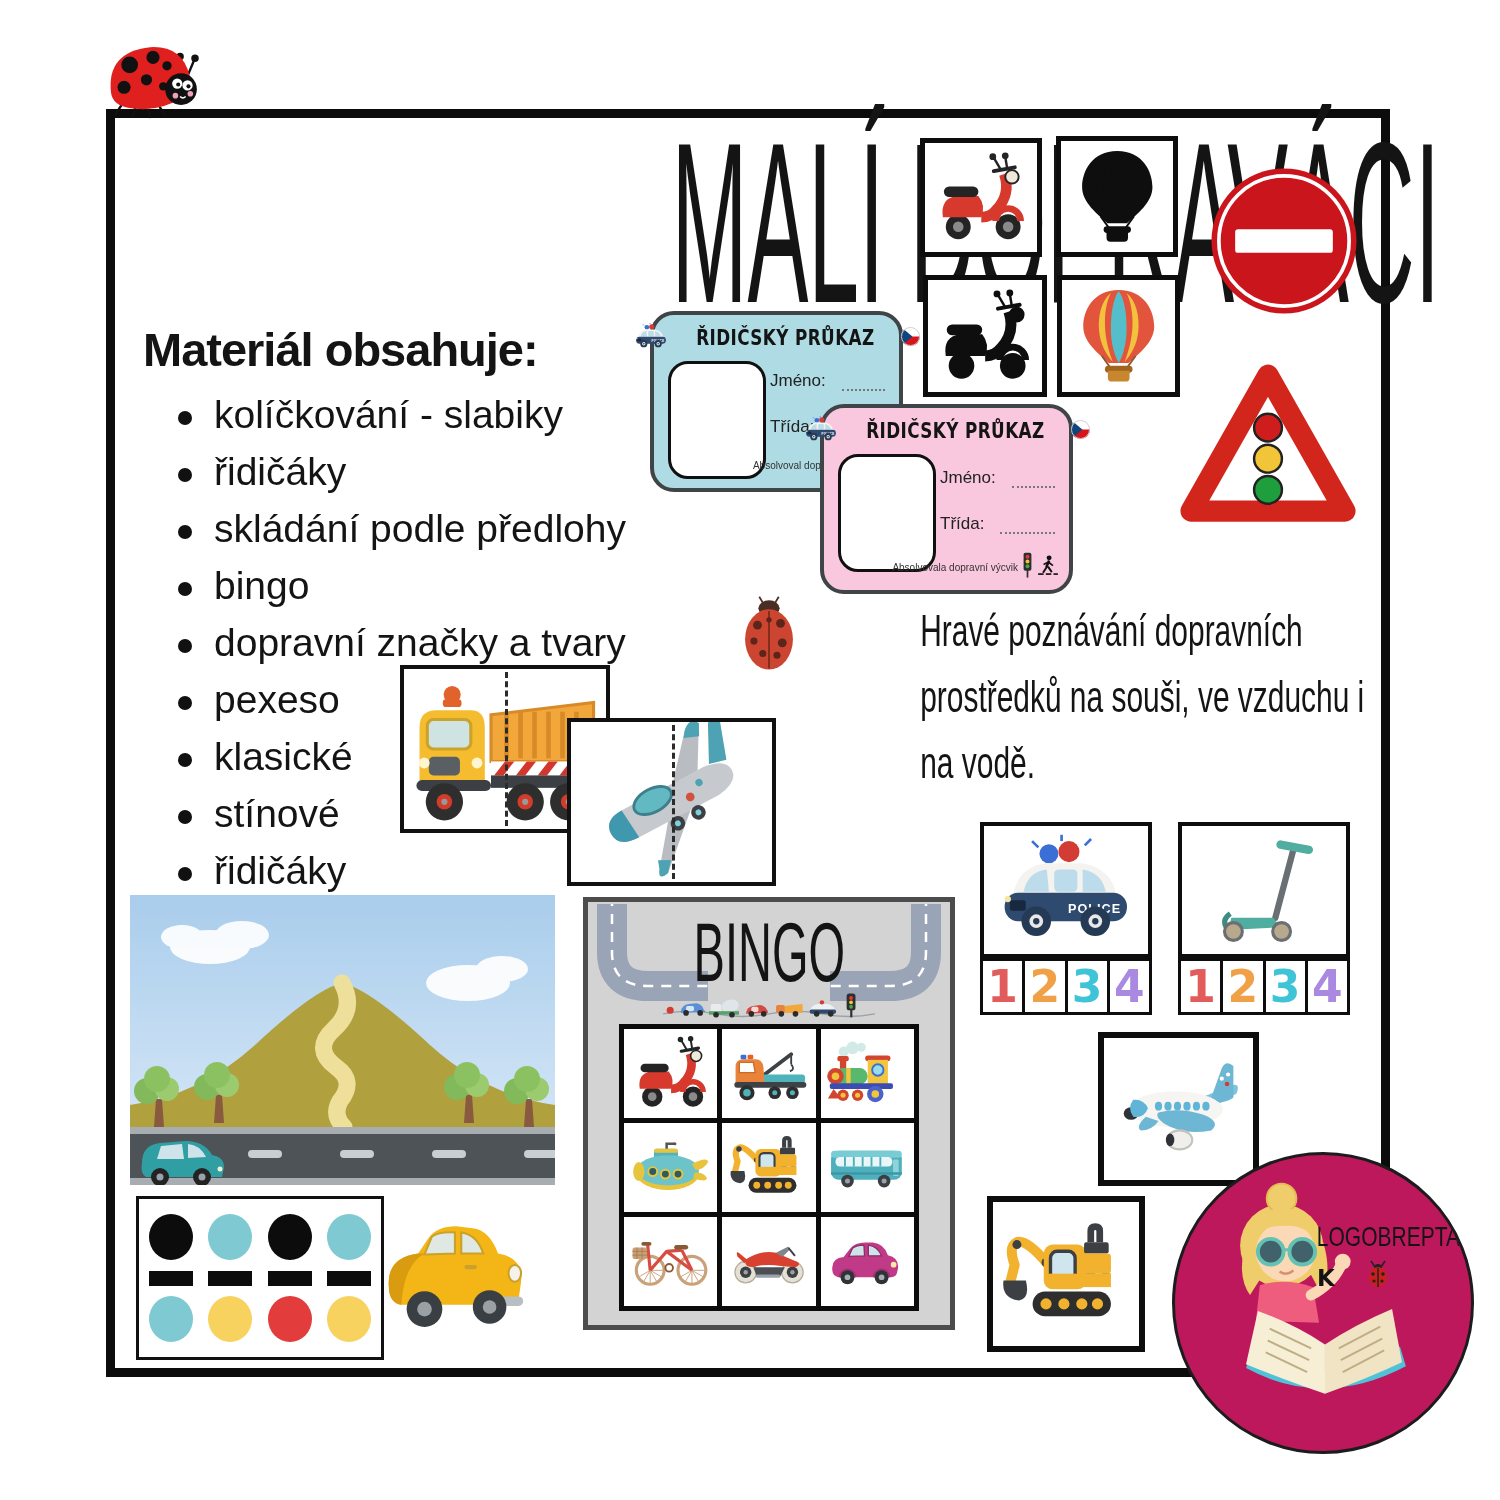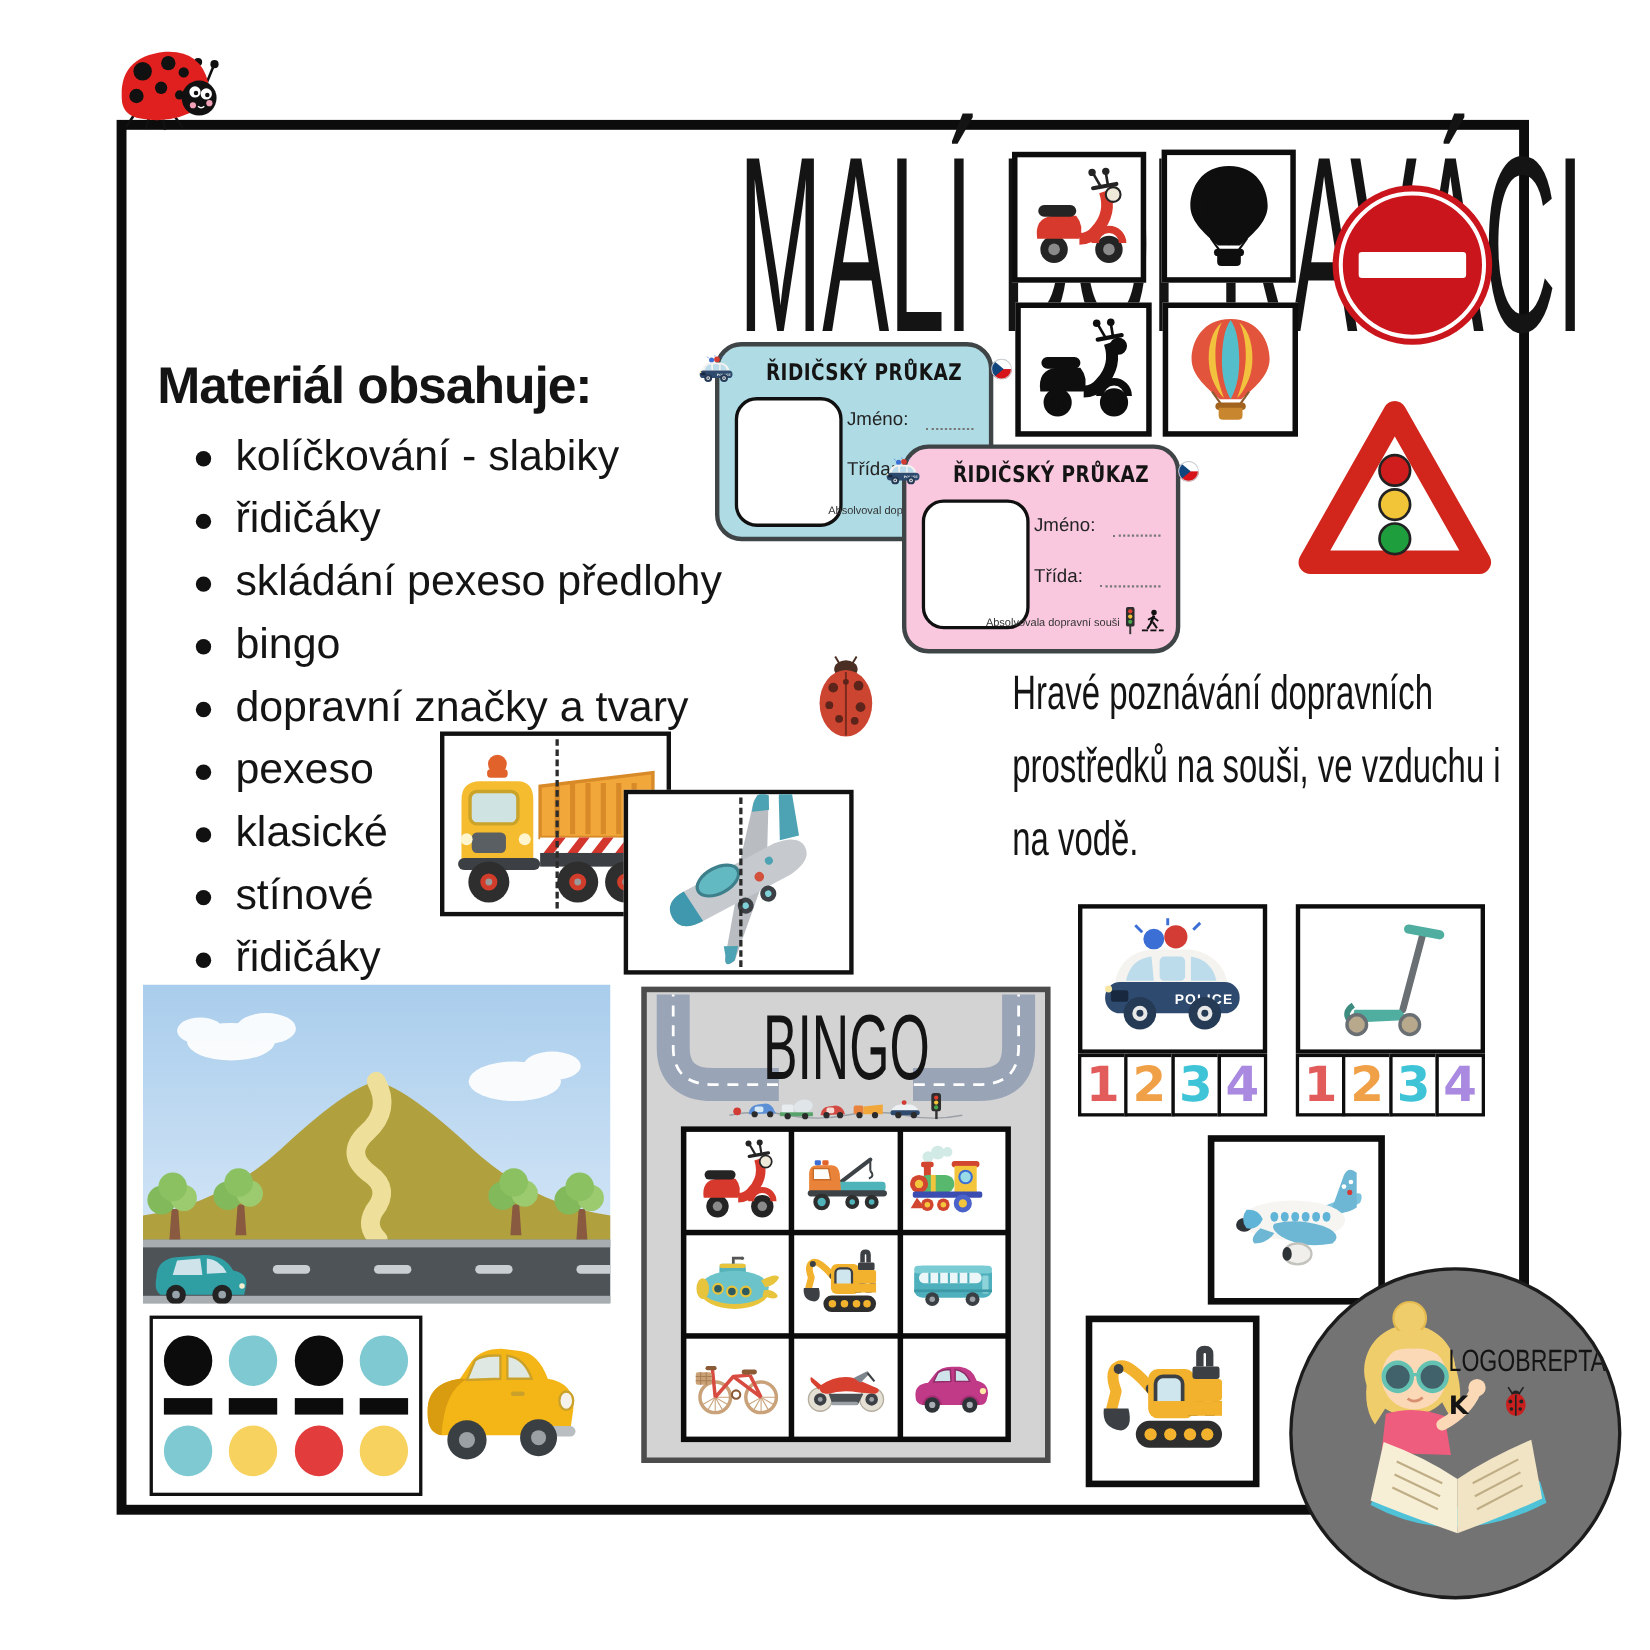--- a/index.html
+++ b/index.html
@@ -97,21 +97,21 @@
   .dots-row{display:flex;justify-content:space-between;align-items:center;}
   .dot{width:44px;height:46px;border-radius:50%;}
   .dash-bar{width:44px;height:15px;background:#0c0c0c;}
   
   #yellow-car{left:372px;top:1210px;width:168px;height:132px;}
   #yellow-car svg{width:100%;height:100%;}
   
   #ladybug-top{left:100px;top:35px;width:106px;height:84px;z-index:5;}
   #ladybug-top svg,#ladybug-mid svg{width:100%;height:100%;}
   
-  #logo{left:1172px;top:1152px;width:296px;height:296px;border-radius:50%;background:#737373;
+  #logo{left:1172px;top:1152px;width:296px;height:296px;border-radius:50%;background:#be185d;
         border:3px solid #1c1c1c;z-index:20;overflow:hidden;text-decoration:underline;}
   #logo-art{position:absolute;left:0;top:0;width:100%;height:100%;}
   #logo-art svg{width:100%;height:100%;}
   #logo-brand{position:absolute;left:118px;top:66px;width:160px;text-align:center;white-space:nowrap;}
   #logo-brand span{display:inline-block;font-size:28px;font-weight:400;transform:scaleX(.75);transform-origin:center;}
   #logo-letter{position:absolute;left:142px;top:110px;font-size:23px;font-weight:800;font-family:"DejaVu Sans",sans-serif;}
   #logo-bug{position:absolute;left:188px;top:104px;width:30px;height:30px;}
   #logo-bug svg{width:100%;height:100%;}
 </style>
 </head>
@@ -152,21 +152,21 @@
       </svg></div>
 
   <div class="abs" id="title">
     <span>MALÍ DOPRAVÁCI</span>
   </div>
 
   <div class="abs" id="mat-heading">Materiál obsahuje:</div>
   <ul class="abs" id="mat-list">
       <li>kolíčkování - slabiky</li>
       <li>řidičáky</li>
-      <li>skládání pexeso předlohy</li>
+      <li>skládání podle předlohy</li>
       <li>bingo</li>
       <li>dopravní značky a tvary</li>
       <li>pexeso</li>
       <li>klasické</li>
       <li>stínové</li>
       <li>řidičáky</li>
     </ul>
 
   <div class="abs license" id="license-blue">
     <div class="lic-header">
@@ -272,21 +272,21 @@
     <div class="photo-box"></div>
     <div class="lic-row" style="top:60px;">
       <span class="lic-label">Jméno:</span>
         <span class="lic-line"></span>
     </div>
     <div class="lic-row" style="top:106px;">
       <span class="lic-label">Třída:</span>
         <span class="lic-line"></span>
     </div>
     <div class="lic-footer">
-      <span class="lic-footer-text">Absolvovala dopravní souši</span>
+      <span class="lic-footer-text">Absolvovala dopravní výcvik</span>
       <span class="lic-light"><svg viewBox="0 0 30 60">
             <rect x="13" y="40" width="4" height="19" fill="#333"></rect>
             <rect x="6" y="2" width="18" height="41" rx="4" fill="#2e2e2e"></rect>
             <circle cx="15" cy="11" r="4.5" fill="#e03c2f"></circle>
             <circle cx="15" cy="22" r="4.5" fill="#f2c437"></circle>
             <circle cx="15" cy="33" r="4.5" fill="#47a64b"></circle>
           </svg></span>
       <span class="lic-ped"><svg viewBox="0 0 40 40">
             <circle cx="22" cy="7" r="4.5" fill="#111"></circle>
             <path d="M22 12 L17 24" stroke="#111" stroke-width="4.5"></path>

